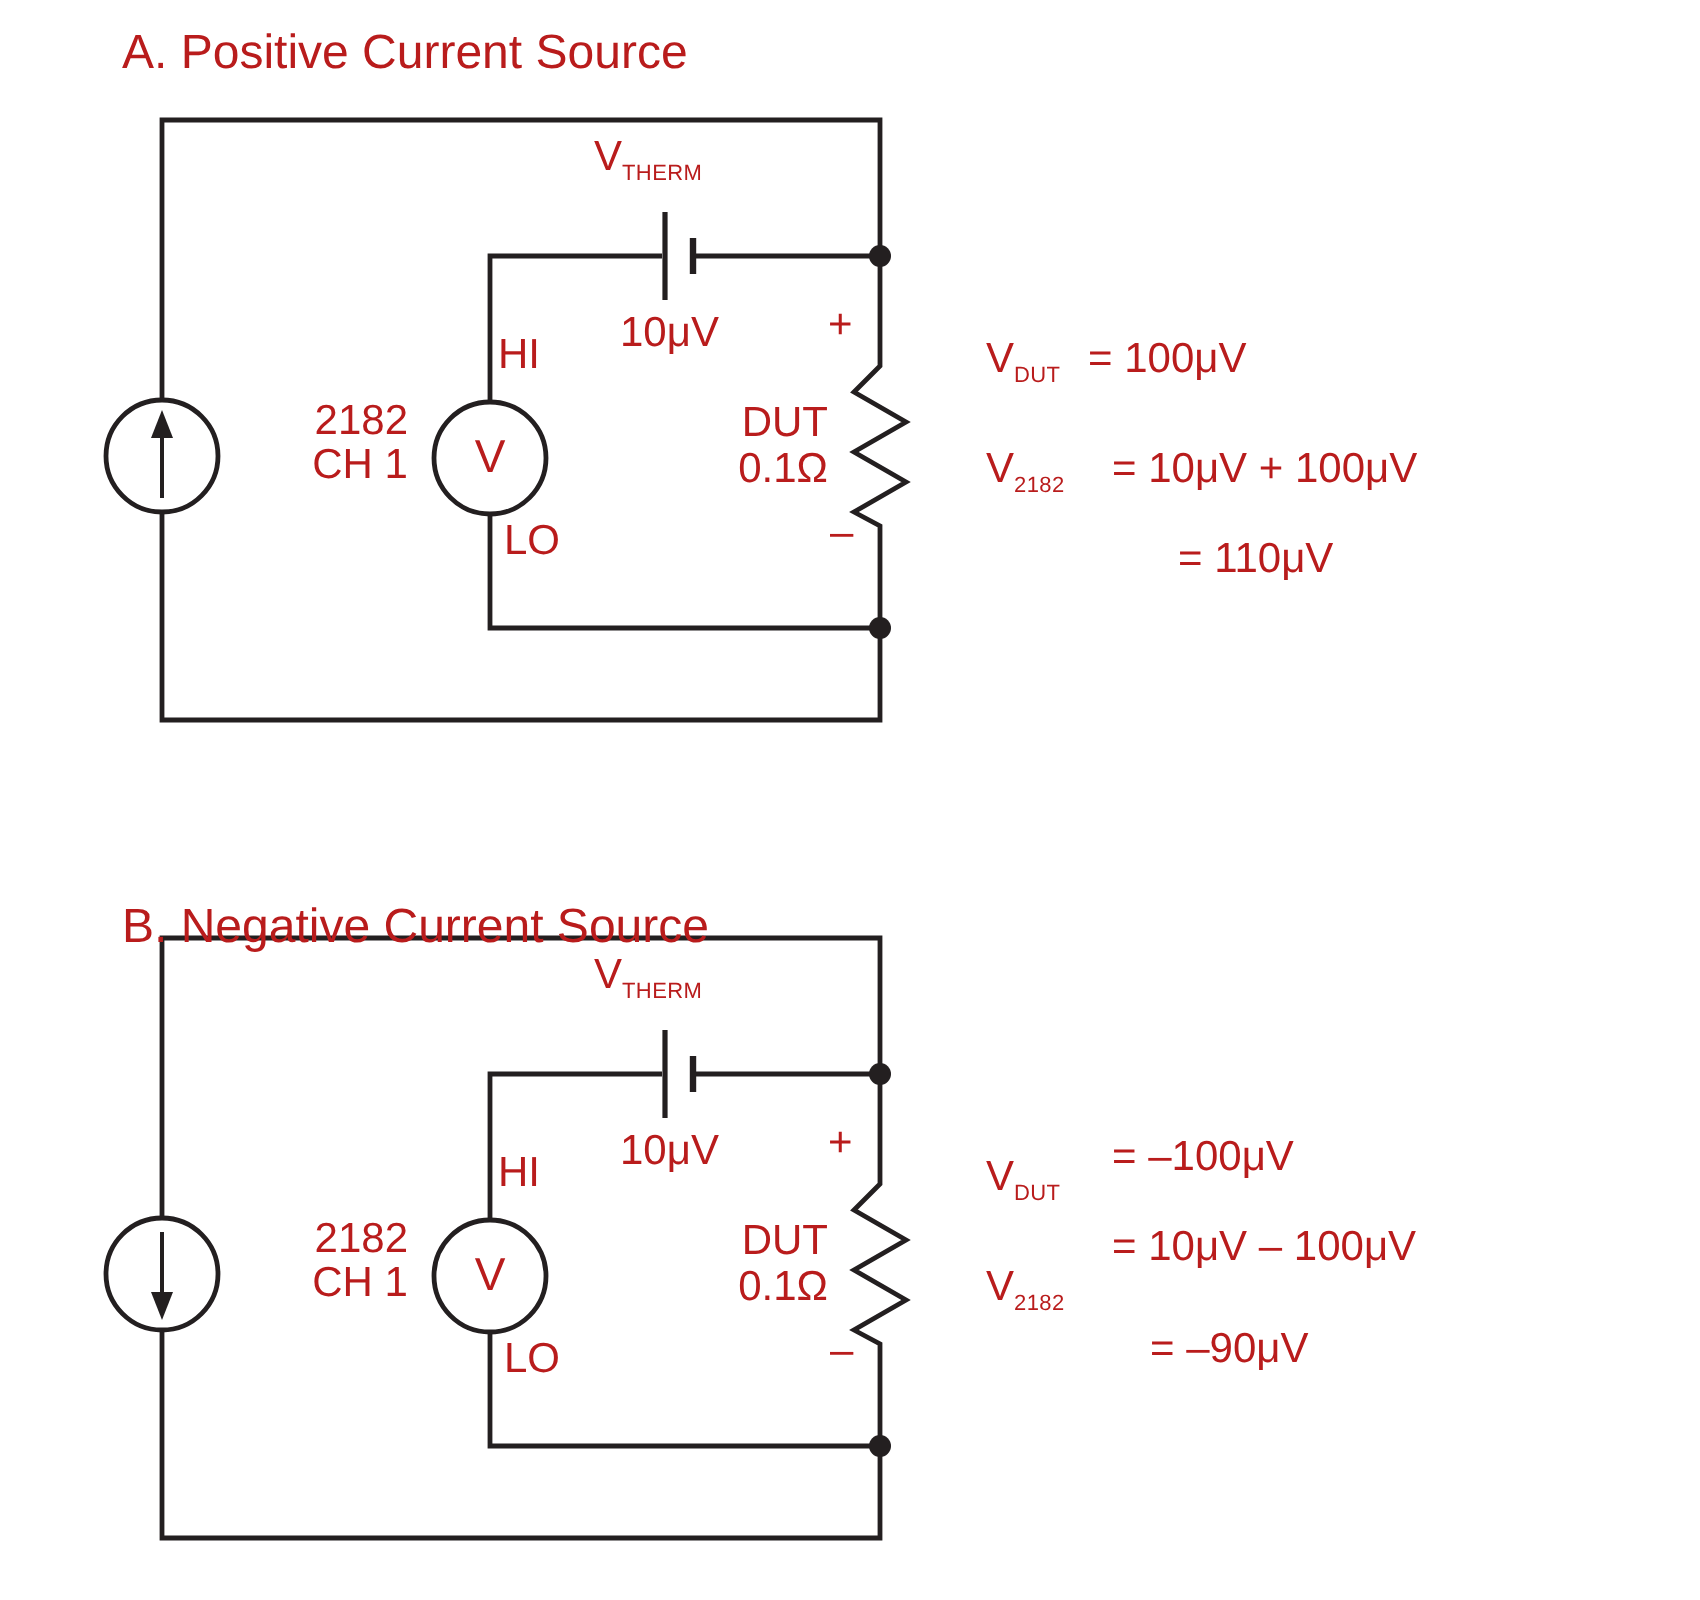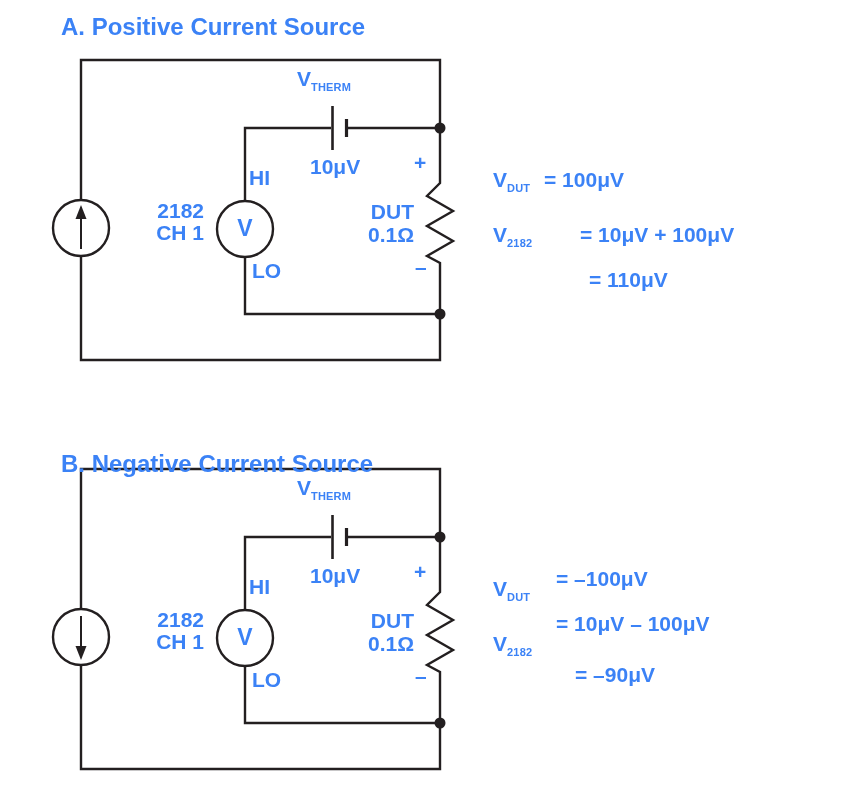--- a/index.html
+++ b/index.html
@@ -2,22 +2,22 @@
 <html><head>
 <meta charset="utf-8">
 <style>
   html,body{margin:0;padding:0;}
   body{
     width:850px;height:800px;position:relative;background:#ffffff;
     font-family:"Liberation Sans",sans-serif;color:#231f20;overflow:hidden;
   }
   svg{position:absolute;left:0;top:0;}
   .lbl{
-    position:absolute;font-weight:bold;font-size:21px;line-height:1.12;
-    white-space:nowrap;color:#3b82f6;
+    position:absolute;font-weight:normal;font-size:21px;line-height:1.12;
+    white-space:nowrap;color:#b91c1c;
   }
   .title{font-size:24px;}
   .sb{font-size:11px;vertical-align:-5px;letter-spacing:0.2px;}
   .rt{text-align:right;}
   .blk2{line-height:22px;}
   .blk3{line-height:23px;}
   .vm{width:40px;text-align:center;font-size:23px;}
   .sign{font-size:21px;}
 </style>
 </head>
@@ -83,21 +83,21 @@
 <div class="lbl sign" style="left:415px;top:255px;">–</div>
 
 <div class="lbl" style="left:493px;top:168px;">
   <span>V</span><span class="sb">DUT</span>
 </div>
 <div class="lbl" style="left:544px;top:168px;">= 100μV</div>
 
 <div class="lbl" style="left:493px;top:223px;">
   <span>V</span><span class="sb">2182</span>
 </div>
-<div class="lbl" style="left:580px;top:223px;text-align:center;">= 10μV + 100μV</div>
+<div class="lbl" style="left:556px;top:223px;text-align:center;">= 10μV + 100μV</div>
 
 <div class="lbl" style="left:575px;top:268px;margin-left:14px;">= 110μV</div>
 
 <div class="lbl title" style="left:61px;top:423px;margin-top:28px;">B. Negative Current Source</div>
 
 <div class="lbl" style="left:297px;top:476px;">
   <span>V</span><span class="sb">THERM</span>
 </div>
 
 <div class="lbl" style="left:249px;top:575px;">HI</div>

